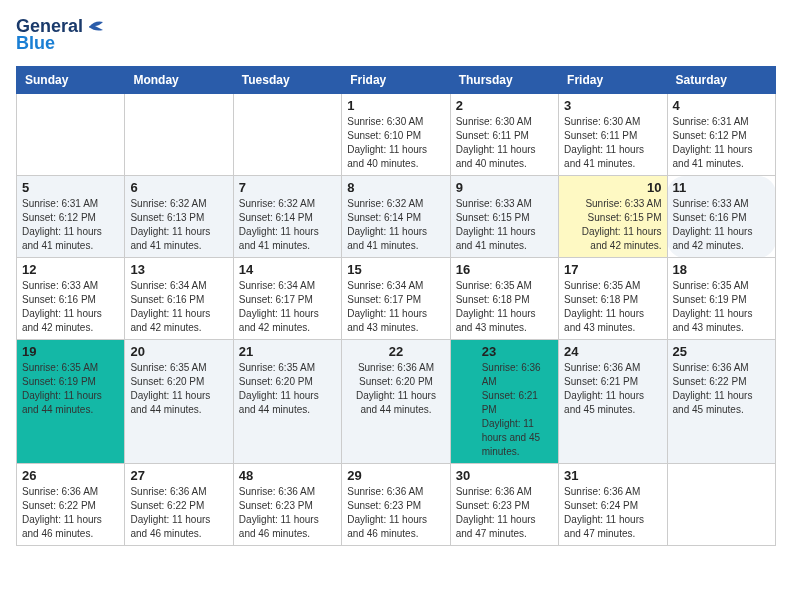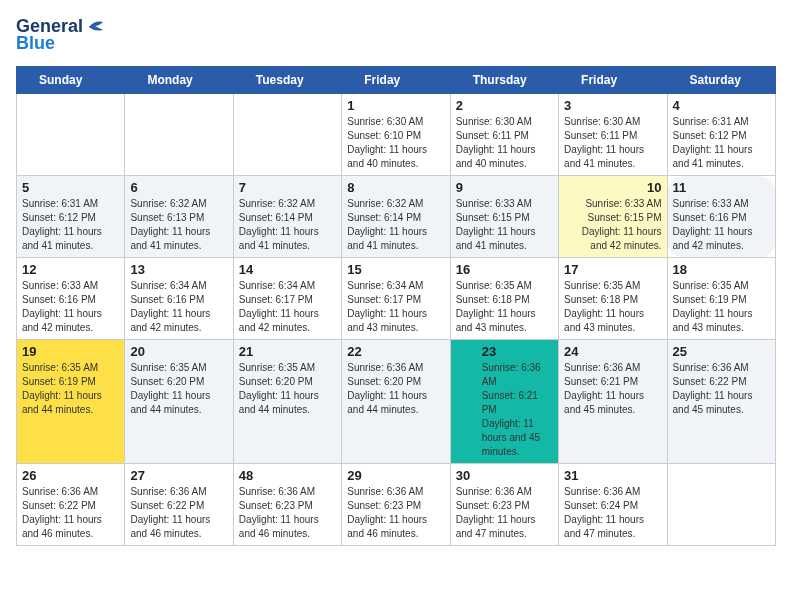--- a/index.html
+++ b/index.html
@@ -36,21 +36,21 @@
     }
     .calendar-table {
       width: 100%;
       border-collapse: collapse;
       font-size: 11px;
     }
     .calendar-table th {
       background-color: #2a5caa;
       color: #fff;
       text-align: left;
-      padding: 6px 22px;
+      padding: 6px 8px;
       font-size: 12px;
       font-weight: bold;
       border: 1px solid #2a5caa;
     }
     .calendar-table td {
       border: 1px solid #ccc;
       vertical-align: top;
       padding: 4px 5px;
       width: calc(100% / 7);
       height: 80px;
@@ -186,33 +186,33 @@
         <td>
           <span class="day-number">17</span>
           <div class="day-info">Sunrise: 6:35 AM<br>Sunset: 6:18 PM<br>Daylight: 11 hours and 43 minutes.</div>
         </td>
         <td>
           <span class="day-number">18</span>
           <div class="day-info">Sunrise: 6:35 AM<br>Sunset: 6:19 PM<br>Daylight: 11 hours and 43 minutes.</div>
         </td>
       </tr>
       <tr class="week-row">
-        <td style="background: #fde047;">
+        <td style="background: #14b8a6;">
           <span class="day-number">19</span>
           <div class="day-info">Sunrise: 6:35 AM<br>Sunset: 6:19 PM<br>Daylight: 11 hours and 44 minutes.</div>
         </td>
         <td style="background: rgb(240, 244, 248); margin-top: 34px;">
           <span class="day-number">20</span>
           <div class="day-info">Sunrise: 6:35 AM<br>Sunset: 6:20 PM<br>Daylight: 11 hours and 44 minutes.</div>
         </td>
         <td style="background: rgb(240, 244, 248); margin-top: 7px;">
           <span class="day-number">21</span>
           <div class="day-info">Sunrise: 6:35 AM<br>Sunset: 6:20 PM<br>Daylight: 11 hours and 44 minutes.</div>
         </td>
-        <td style="background: rgb(240, 244, 248);">
+        <td style="background: rgb(240, 244, 248); text-align: center;">
           <span class="day-number">22</span>
           <div class="day-info">Sunrise: 6:36 AM<br>Sunset: 6:20 PM<br>Daylight: 11 hours and 44 minutes.</div>
         </td>
         <td style="background: #14b8a6; padding-left: 31px;">
           <span class="day-number">23</span>
           <div class="day-info">Sunrise: 6:36 AM<br>Sunset: 6:21 PM<br>Daylight: 11 hours and 45 minutes.</div>
         </td>
         <td style="background: rgb(240, 244, 248);">
           <span class="day-number">24</span>
           <div class="day-info">Sunrise: 6:36 AM<br>Sunset: 6:21 PM<br>Daylight: 11 hours and 45 minutes.</div>

